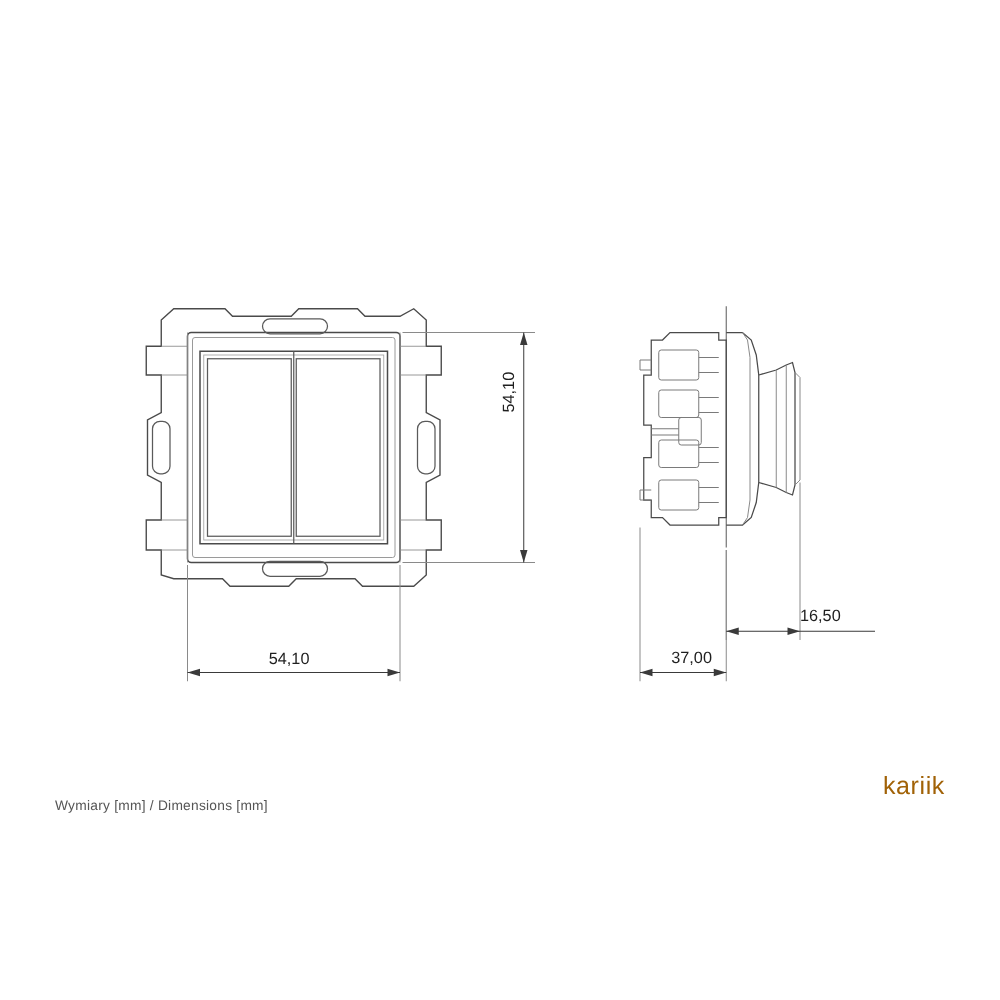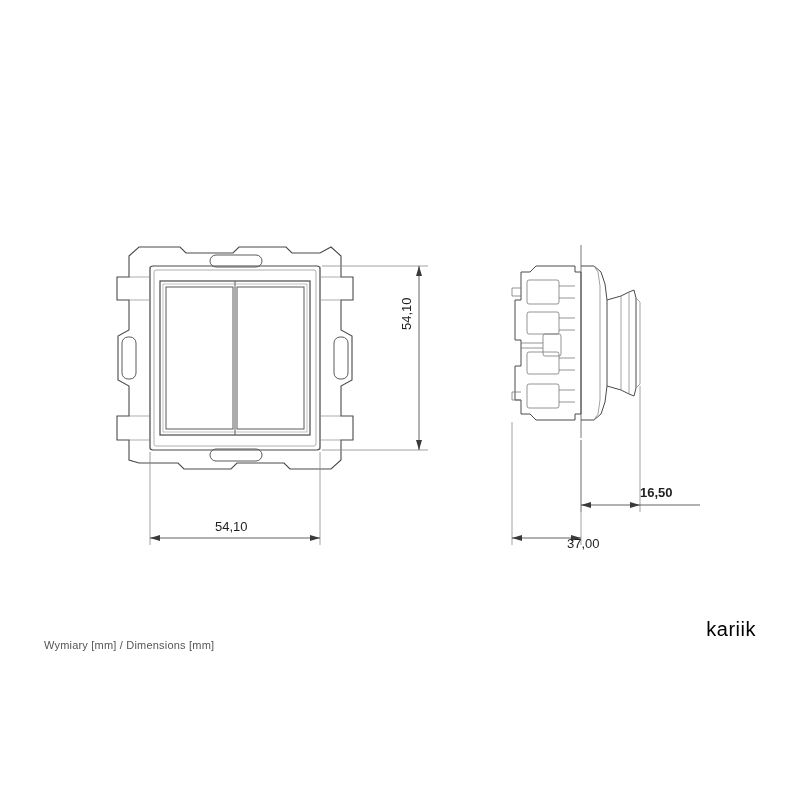--- a/index.html
+++ b/index.html
@@ -29,39 +29,39 @@
     color: #555;
     letter-spacing: 0.2px;
     white-space: nowrap;
     margin-top: 14px;
   }
   .brand {
     position: absolute;
     right: 44px;
     top: 618px;
     font-size: 20px;
-    color: #000000;
+    color: #a16207;
     letter-spacing: 0.5px;
     font-weight: 400;
     white-space: nowrap;
   }
   .dim-label {
     position: absolute;
     font-size: 13px;
     color: #1f1f1f;
     white-space: nowrap;
   }
   #dim-front-width { left: 215px; top: 519px; }
   #dim-front-height {
     left: 399px; top: 330px;
     transform: rotate(-90deg);
     transform-origin: left top;
   }
-  #dim-side-depth { left: 537px; top: 536px; margin-left: 30px; }
-  #dim-side-front { left: 640px; top: 485px; font-weight: bold; }
+  #dim-side-depth { left: 537px; top: 518px; }
+  #dim-side-front { left: 640px; top: 485px; }
 </style>
 </head>
 <body>
 
 <svg id="sheet" viewBox="0 0 800 800">
 
   <g fill="none" stroke="#3a3a3a" stroke-width="1.1">
 
     <g stroke="#4a4a4a" stroke-width="1.1">
       <path d="M129,256 L139,247 L180,247 L186,253 L233,253 L239,247 L286,247 L292,253 L320,253 L331,247 L341,256

